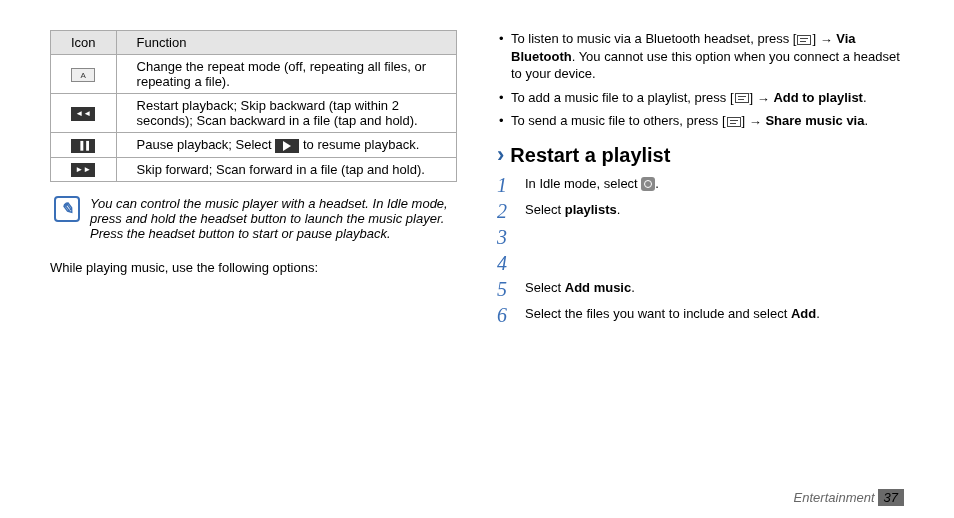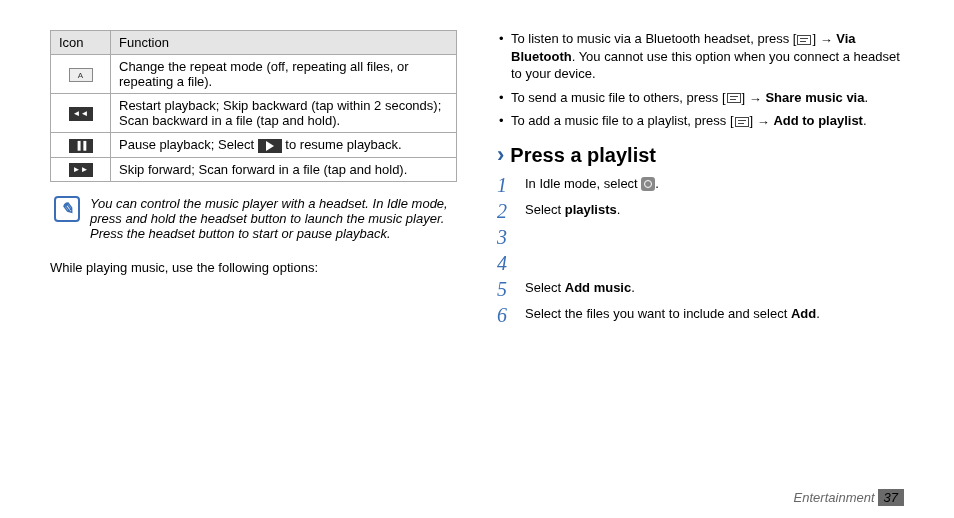--- a/index.html
+++ b/index.html
@@ -21,21 +21,21 @@
     flex: 1;
     min-width: 0;
   }
   table.icon-table {
     border-collapse: collapse;
     width: 100%;
     margin-bottom: 10px;
   }
   table.icon-table th, table.icon-table td {
     border: 1px solid #aaa;
-    padding: 4px 8px;
+    padding: 4px 20px;
     vertical-align: top;
     text-align: left;
   }
   table.icon-table th {
     background: #e5e5e5;
     font-weight: normal;
   }
   table.icon-table td.icon-cell {
     width: 60px;
     text-align: center;
@@ -235,30 +235,30 @@
     <p class="para">While playing music, use the following options:</p>
 
   </div>
 
   <div class="col">
     <ul class="bullets">
       <li>
         <span>To listen to music via a Bluetooth headset, press [</span><span class="menu-glyph"></span><span>] → </span><b>Via Bluetooth</b><span>. You cannot use this option when you connect a headset to your device.</span>
       </li>
       <li>
+        <span>To add a music file to a playlist, press [</span><span class="menu-glyph"></span><span>] → </span><b>Add to playlist</b><span>.</span>
+      </li>
+      <li>
         <span>To send a music file to others, press [</span><span class="menu-glyph"></span><span>] → </span><b>Share music via</b><span>.</span>
-      </li>
-      <li>
-        <span>To add a music file to a playlist, press [</span><span class="menu-glyph"></span><span>] → </span><b>Add to playlist</b><span>.</span>
       </li>
     </ul>
 
     <div class="section-head">
       <span class="chevron">›</span>
-      <span class="section-title">Press a playlist</span>
+      <span class="section-title">Restart a playlist</span>
     </div>
 
     <ol class="steps">
       <li>
         <span class="step-num">1</span>
         <span><span>In Idle mode, select </span><span class="app-icon"></span><span>.</span></span>
       </li>
       <li>
         <span class="step-num">2</span>
         <span><span>Select </span><b>playlists</b><span>.</span></span>

